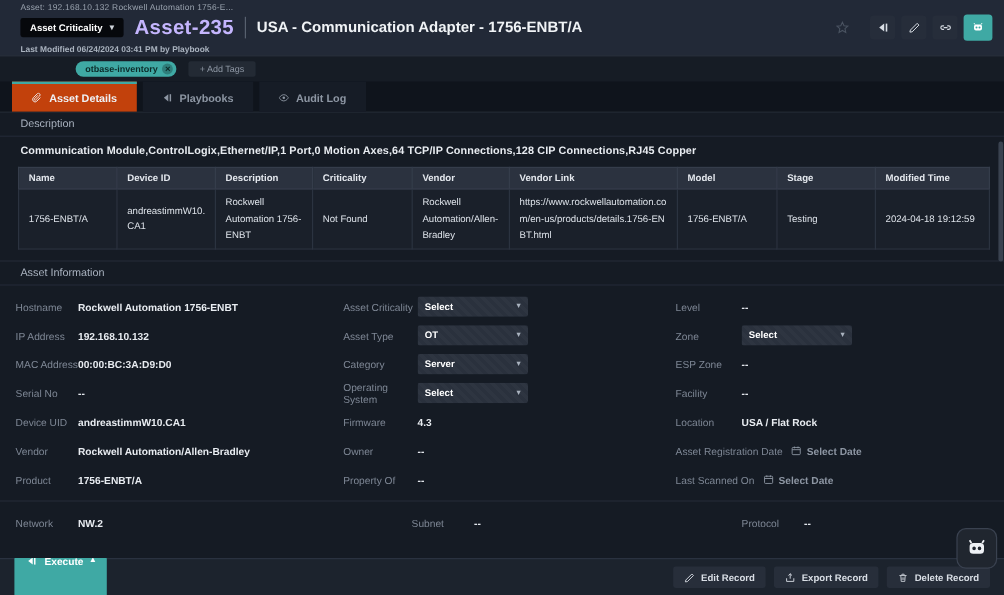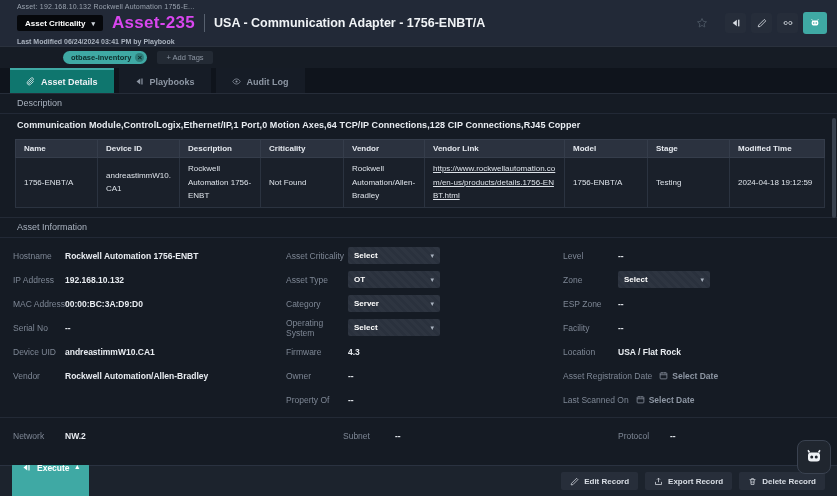--- a/index.html
+++ b/index.html
@@ -5,21 +5,21 @@
   *{margin:0;padding:0;box-sizing:border-box;font-family:"Liberation Sans",sans-serif}
   html,body{width:837px;height:496px;overflow:hidden;background:#0e1218}
   .page{width:837px;height:496px;display:flex;flex-direction:column;position:relative;background:#151b24;color:#dfe4ea;overflow:hidden}
 
   
   .topbar{height:46px;background:#222937;padding:3px 10px 0 17px;flex:0 0 auto}
   .context{font-size:7px;color:#9aa3af;letter-spacing:.2px}
   .title-row{display:flex;align-items:center;margin-top:2px;gap:9px}
   .crit-btn{background:#06080c;border:none;color:#fff;font-size:8px;font-weight:bold;height:16px;padding:0 8px;border-radius:2px;display:flex;align-items:center;gap:6px;cursor:pointer}
   .crit-btn .glyph{font-size:7px;color:#cfd5dc;line-height:1}
-  .asset-id{font-size:17px;font-weight:bold;color:#d946ef;letter-spacing:.3px}
+  .asset-id{font-size:17px;font-weight:bold;color:#c4b5fd;letter-spacing:.3px}
   .vsep{width:1px;height:18px;background:#57606e}
   .asset-subtitle{font-size:12.5px;font-weight:bold;color:#f0f3f6}
   .spacer{flex:1}
   .star{width:12px;height:12px;color:#4a5361;display:block;cursor:pointer}
   .actions{display:flex;gap:5px;margin-left:8px;align-items:center}
   .icon-btn{width:21px;height:20px;background:#262d3a;border:none;border-radius:3px;color:#d8dde4;display:flex;align-items:center;justify-content:center;cursor:pointer}
   .icon-btn.accent{background:var(--accent,#3fa9a4);color:#fff;width:24px;height:22px}
   .ic{display:block}
   .ic svg,.star svg{width:100%;height:100%;display:block}
   .icon-btn .ic{width:10px;height:10px}
@@ -27,21 +27,21 @@
 
   
   .tagsbar{height:22px;background:#161c25;border-top:1px solid #2a313d;display:flex;align-items:center;padding:0 17px;gap:10px;flex:0 0 auto}
   .tag{background:var(--accent,#3fa9a4);color:#0c2b29;font-size:7.5px;font-weight:bold;height:13px;border-radius:7px;display:inline-flex;align-items:center;padding:0 3px 0 8px;gap:4px;margin-left:46px}
   .tag-x{width:9px;height:9px;border-radius:50%;background:rgba(0,0,0,.25);font-size:8px;line-height:9px;text-align:center;cursor:pointer}
   .addtags{background:#232a34;border:none;color:#8d96a3;font-size:7.5px;height:13px;padding:0 9px;border-radius:2px;cursor:pointer}
 
   
   .tabs{height:26px;background:#0f141c;display:flex;align-items:stretch;padding-left:10px;border-bottom:1px solid #262d39;flex:0 0 auto}
   .tab{display:flex;align-items:center;gap:6px;padding:0 16px;font-size:9px;font-weight:bold;color:#8d96a3;background:#161c26;border-top:2px solid transparent;margin-right:5px;cursor:pointer}
-  .tab.active{background:#0f766e;color:#eef1f5;border-top-color:var(--accent,#3fa9a4)}
+  .tab.active{background:#c2410c;color:#eef1f5;border-top-color:var(--accent,#3fa9a4)}
   .tab .ic{width:9px;height:9px}
 
   
   .content{flex:1;overflow:hidden;background:#151b24;position:relative}
   .sec{border-top:1px solid #232a36}
   .sec.first{border-top:none}
   .sec-title{font-size:9px;color:#a9b2bf;padding:4px 17px 5px;border-bottom:1px solid #222936}
   .desc{font-size:9px;font-weight:bold;color:#e8ecf1;padding:6px 17px 7px;letter-spacing:.1px}
 
   .atable{width:calc(100% - 30px);margin:2px 15px 9px;border-collapse:collapse;table-layout:fixed}
@@ -201,21 +201,21 @@
             <th>Modified Time</th>
           </tr>
         </thead>
       <tbody>
           <tr>
             <td>1756-ENBT/A</td>
             <td>andreastimmW10.CA1</td>
             <td>Rockwell Automation 1756-ENBT</td>
             <td>Not Found</td>
             <td>Rockwell Automation/Allen-Bradley</td>
-            <td style="word-break: break-all; text-decoration: underline;">https://www.rockwellautomation.com/en-us/products/details.1756-ENBT.html</td>
+            <td style="word-break: break-all;">https://www.rockwellautomation.com/en-us/products/details.1756-ENBT.html</td>
             <td>1756-ENBT/A</td>
             <td>Testing</td>
             <td>2024-04-18 19:12:59</td>
           </tr>
         </tbody>
     </table>
 
     <section class="sec">
       <div class="sec-title">Asset Information</div>
       <div class="cols">
@@ -236,20 +236,24 @@
               <span class="f-label">Serial No</span>
               <span class="f-value">--</span>
             </div>
             <div class="field-row">
               <span class="f-label">Device UID</span>
               <span class="f-value">andreastimmW10.CA1</span>
             </div>
             <div class="field-row">
               <span class="f-label">Vendor</span>
               <span class="f-value">Rockwell Automation/Allen-Bradley</span>
+            </div>
+            <div class="field-row">
+              <span class="f-label">Product</span>
+              <span class="f-value">1756-ENBT/A</span>
             </div>
           </div>
         <div class="col c2">
             <div class="field-row">
               <span class="f-label">Asset Criticality</span>
               <div class="select-box">
                 <span class="sel-val">Select</span>
                 <span class="sel-caret">▾</span>
               </div>
             </div>

